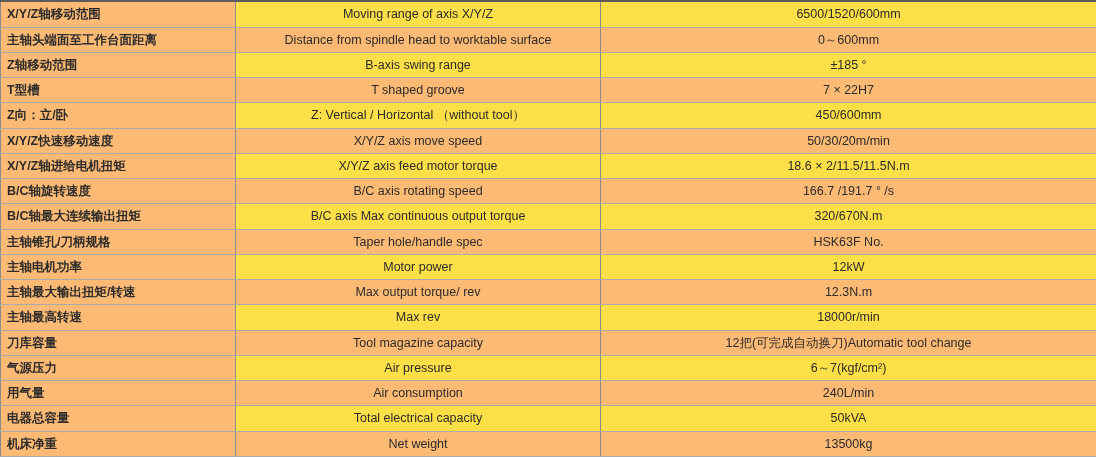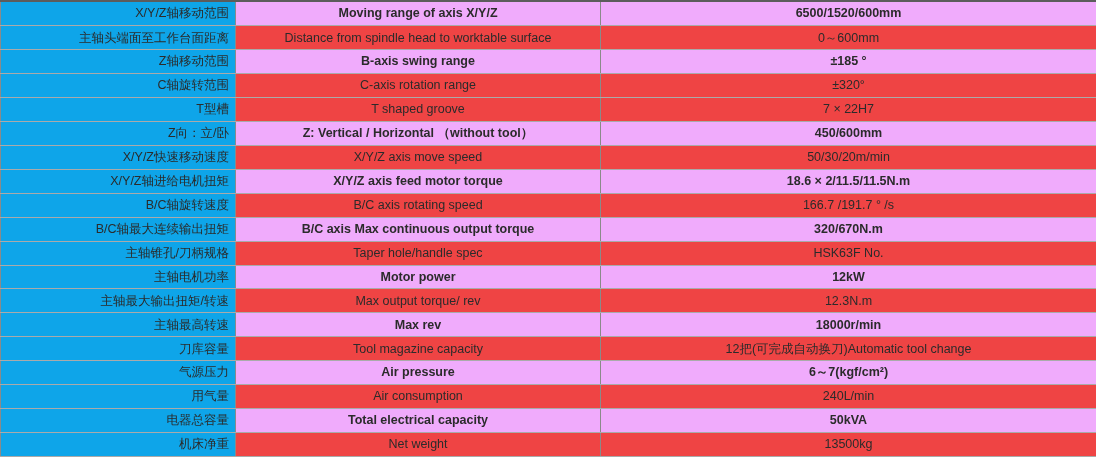--- a/index.html
+++ b/index.html
@@ -28,29 +28,30 @@
     border-bottom: 1px solid #aaaaaa;
     border-left: 1px solid #8a8a8a;
     border-right: 1px solid #8a8a8a;
     padding: 0 6px;
     white-space: nowrap;
     overflow: hidden;
     line-height: 1;
     vertical-align: middle;
   }
   td.cell-cn {
-    text-align: right;
+    text-align: left;
     padding-left: 10px;
-    background: #0ea5e9;
+    background: #fdba74;
+    font-weight: bold;
   }
   td.cell-en, td.cell-val {
     text-align: center;
   }
-  tr.row-odd  td.cell-en, tr.row-odd  td.cell-val { background: #f0abfc; font-weight: bold; }
-  tr.row-even td.cell-en, tr.row-even td.cell-val { background: #ef4444; }
+  tr.row-odd  td.cell-en, tr.row-odd  td.cell-val { background: #fde047; }
+  tr.row-even td.cell-en, tr.row-even td.cell-val { background: #fdba74; }
 </style>
 </head>
 <body>
 
 <div id="spec-table-wrap">
   <table class="spec">
     <colgroup>
       <col style="width:235px">
       <col style="width:365px">
       <col style="width:496px">
@@ -63,25 +64,20 @@
   </tr>
         <tr class="row-even">
     <td class="cell-cn">主轴头端面至工作台面距离</td>
     <td class="cell-en">Distance from spindle head to worktable surface</td>
     <td class="cell-val">0～600mm</td>
   </tr>
         <tr class="row-odd">
     <td class="cell-cn">Z轴移动范围</td>
     <td class="cell-en">B-axis swing range</td>
     <td class="cell-val">±185 °</td>
-  </tr>
-        <tr class="row-even">
-    <td class="cell-cn">C轴旋转范围</td>
-    <td class="cell-en">C-axis rotation range</td>
-    <td class="cell-val">±320°</td>
   </tr>
         <tr class="row-even">
     <td class="cell-cn">T型槽</td>
     <td class="cell-en">T shaped groove</td>
     <td class="cell-val">7 × 22H7</td>
   </tr>
         <tr class="row-odd">
     <td class="cell-cn">Z向：立/卧</td>
     <td class="cell-en">Z: Vertical / Horizontal （without tool）</td>
     <td class="cell-val">450/600mm</td>

